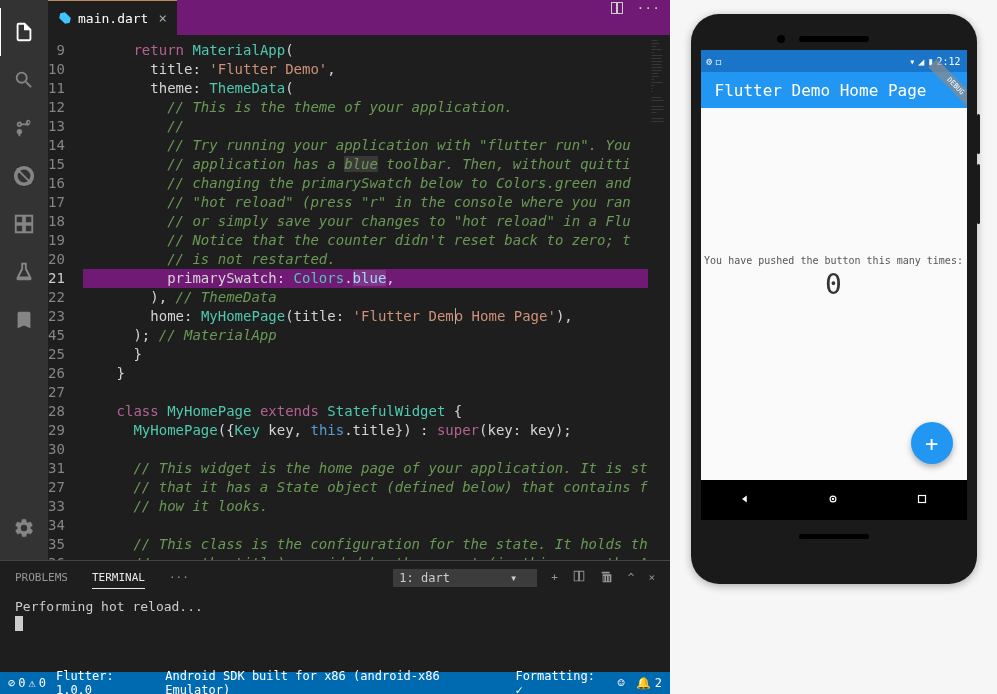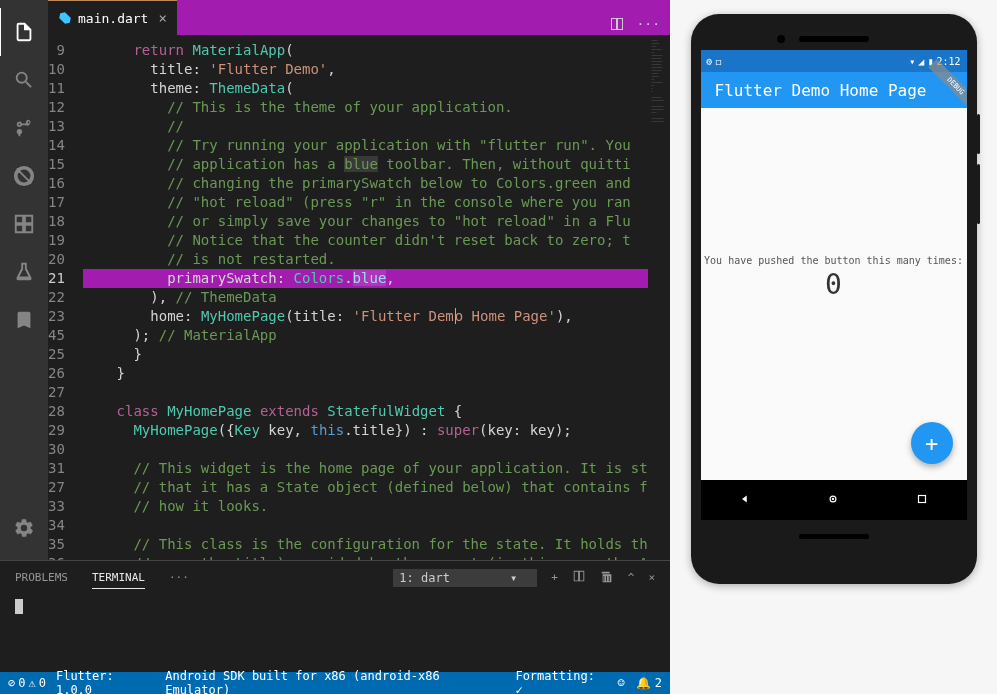--- a/index.html
+++ b/index.html
@@ -5,37 +5,37 @@
 *{margin:0;padding:0;box-sizing:border-box}
 body{font-family:"Segoe UI",Consolas,monospace;font-size:13px;background:#f6f6f6;width:997px;height:694px;overflow:hidden;display:flex}
 .vscode-container{width:670px;height:694px;background:#1e1e1e;display:flex;flex-direction:column;color:#ccc}
 .top-area{flex:1;display:flex;min-height:0}
 .activity-bar{width:48px;background:#333333;display:flex;flex-direction:column;align-items:center;padding-top:8px}
 .activity-icon{width:48px;height:48px;display:flex;align-items:center;justify-content:center;color:#858585;cursor:pointer}
 .activity-icon.active{color:#fff;border-left:2px solid #fff;margin-left:-2px}
 .activity-icon.bottom{margin-top:auto;margin-bottom:8px}
 .activity-icon svg{width:22px;height:22px;fill:currentColor}
 .editor-area{flex:1;display:flex;flex-direction:column;min-width:0}
-.tab-bar{height:35px;background:#a21caf;display:flex;align-items:flex-end;justify-content:space-between}
+.tab-bar{height:35px;background:#701a75;display:flex;align-items:flex-start;justify-content:space-between}
 .tabs{display:flex;height:100%}
 .tab{display:flex;align-items:center;gap:6px;padding:0 10px;background:#1e1e1e;color:#fff;border-top:1px solid #bc8a5d}
 .tab-icon{width:14px;height:14px}
 .tab-close{color:#aaa;font-size:14px;cursor:pointer;margin-left:4px}
 .tab-actions{display:flex;gap:12px;padding-right:10px;color:#ccc}
 .tab-actions span{cursor:pointer}
 .code-area{flex:1;display:flex;position:relative;font-family:Consolas,monospace;font-size:14px;overflow:hidden}
 .gutter{width:55px;text-align:right;padding-right:18px;color:#858585;padding-top:6px;line-height:19px}
 .code-content{flex:1;padding-top:6px;line-height:19px;white-space:pre;position:relative;color:#d4d4d4}
 .minimap{width:78px;background:#1e1e1e;position:relative;overflow:hidden}
 .minimap-content{font-size:2px;line-height:3px;color:#555;padding:4px;white-space:pre}
 .kw{color:#b36294}
 .cls{color:#4ec9b0}
 .str{color:#ce9178}
 .prop{color:#9cdcfe}
-.com{color:#6a9955;}
+.com{color:#6a9955;font-style:italic}
 .this{color:#569cd6}
 .hl{background:rgba(255,255,255,0.12)}
 .cursor{display:inline-block;width:1px;height:16px;background:#aeafad;vertical-align:text-bottom;margin-left:1px;margin-right:-1px}
 .panel{height:112px;background:#1e1e1e;border-top:1px solid #444;display:flex;flex-direction:column}
 .panel-tabs{height:33px;display:flex;align-items:center;padding:0 15px;gap:24px;color:#969696;font-size:11px}
 .panel-tab{cursor:pointer;text-transform:uppercase}
 .panel-tab.active{color:#e7e7e7;border-bottom:1px solid #e7e7e7;padding-bottom:4px;margin-bottom:-5px}
 .panel-right{margin-left:auto;display:flex;align-items:center;gap:14px}
 .terminal-select{background:#3c3c3c;color:#ccc;border:none;padding:2px 20px 2px 6px;font-size:12px;position:relative}
 .panel-content{flex:1;padding:4px 15px;font-family:Consolas,monospace;font-size:13px;color:#ccc;line-height:17px}
@@ -55,21 +55,21 @@
 .android-status-right{display:flex;gap:3px;align-items:center}
 .app-bar{height:36px;background:#2196f3;color:#fff;display:flex;align-items:center;padding-left:14px;font-size:16px;position:relative}
 .debug-banner{position:absolute;right:-22px;top:8px;background:rgba(140,140,140,0.7);color:#fff;font-size:7px;padding:2px 22px;transform:rotate(45deg)}
 .app-body{display:flex;flex-direction:column;align-items:center;justify-content:center;height:340px}
 .app-label{font-size:10px;color:#555}
 .app-counter{font-size:28px;color:#333;margin-top:2px}
 .fab{width:42px;height:42px;border-radius:50%;background:#2196f3;color:#fff;display:flex;align-items:center;justify-content:center;position:absolute;right:14px;bottom:56px;font-size:22px;box-shadow:0 3px 6px rgba(0,0,0,0.3)}
 .nav-bar{height:40px;background:#000;position:absolute;bottom:0;left:0;right:0;display:flex;align-items:center;justify-content:space-around;color:#fff}
 .nav-btn svg{width:14px;height:14px;fill:#fff}
 .phone-home{width:70px;height:5px;background:#000;border-radius:3px;margin:14px auto 0}
-.curline{background:#a21caf}
+.curline{background:#701a75}
 </style>
 </head>
 <body>
 
 <div class="vscode-container">
   <div class="top-area">
 
     <div class="activity-bar">
       <div class="activity-icon active">
           <svg viewBox="0 0 24 24">
@@ -182,20 +182,21 @@
               <path d="M2 2h12v12H2V2zm1 1v10h4V3H3zm6 0v10h4V3H9z"></path>
             </svg></span>
         <span><svg width="14" height="14" viewBox="0 0 16 16" fill="currentColor">
               <path d="M3 6h10v9H3V6zm2-3h6v2H2V3h3zm-1 5v6h1V8H4zm3 0v6h1V8H7zm3 0v6h1V8h-1z"></path>
             </svg></span>
         <span>^</span>
         <span>×</span>
       </div>
     </div>
     <div class="panel-content" id="termout">
+        <div>Performing hot reload...</div>
         <div><span style="background:#ccc;color:#1e1e1e">&nbsp;</span></div>
       </div>
   </div>
 
   <div class="status-bar">
     <span class="status-item">⊘<span>0</span> ⚠<span>0</span></span>
     <span class="status-item">Flutter: 1.0.0</span>
     <span class="status-item">Android SDK built for x86 (android-x86 Emulator)</span>
     <span class="status-item">Formatting: ✓</span>
     <div class="status-right">

